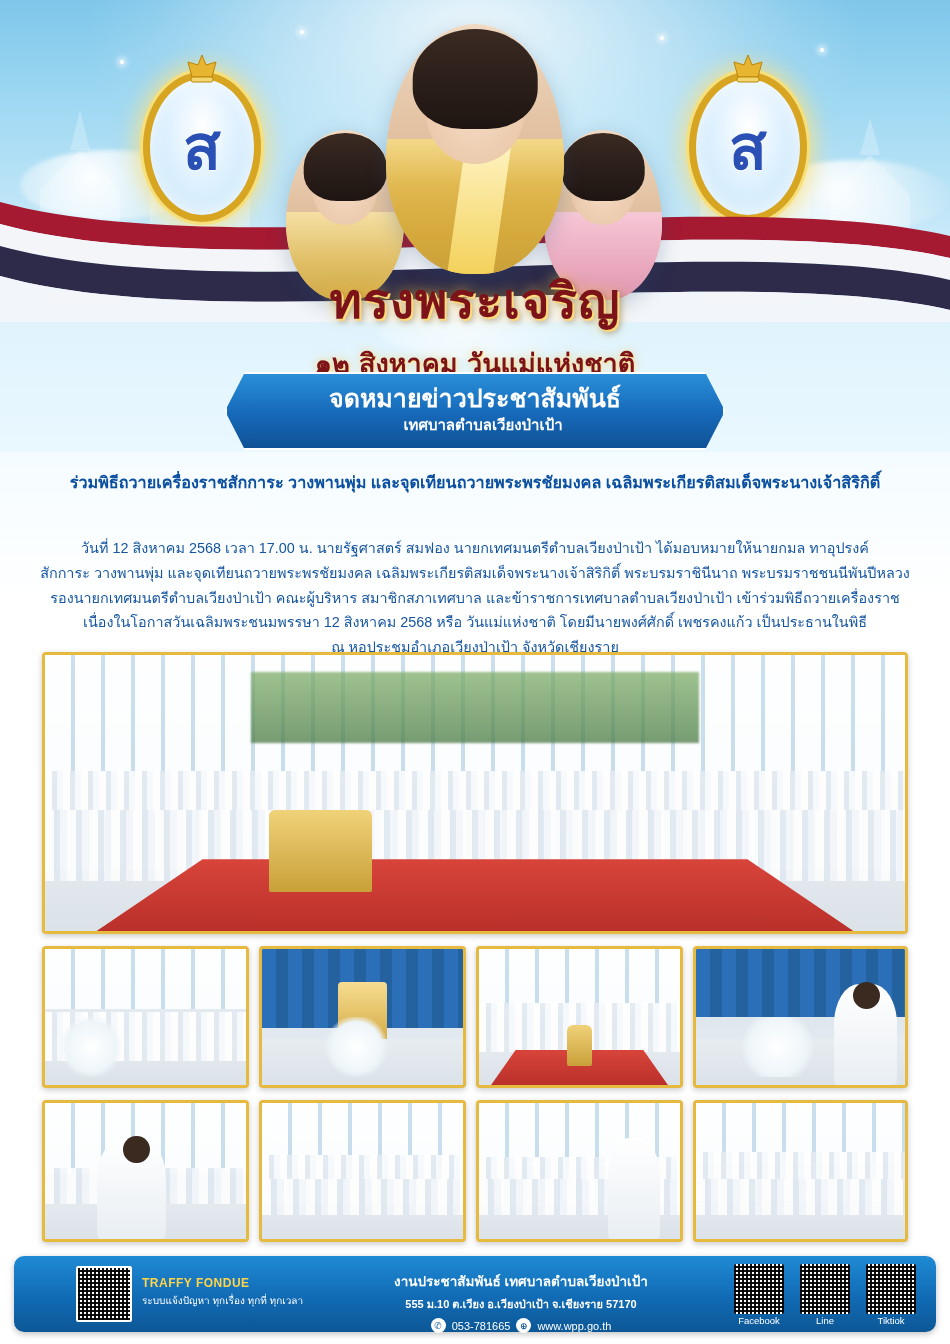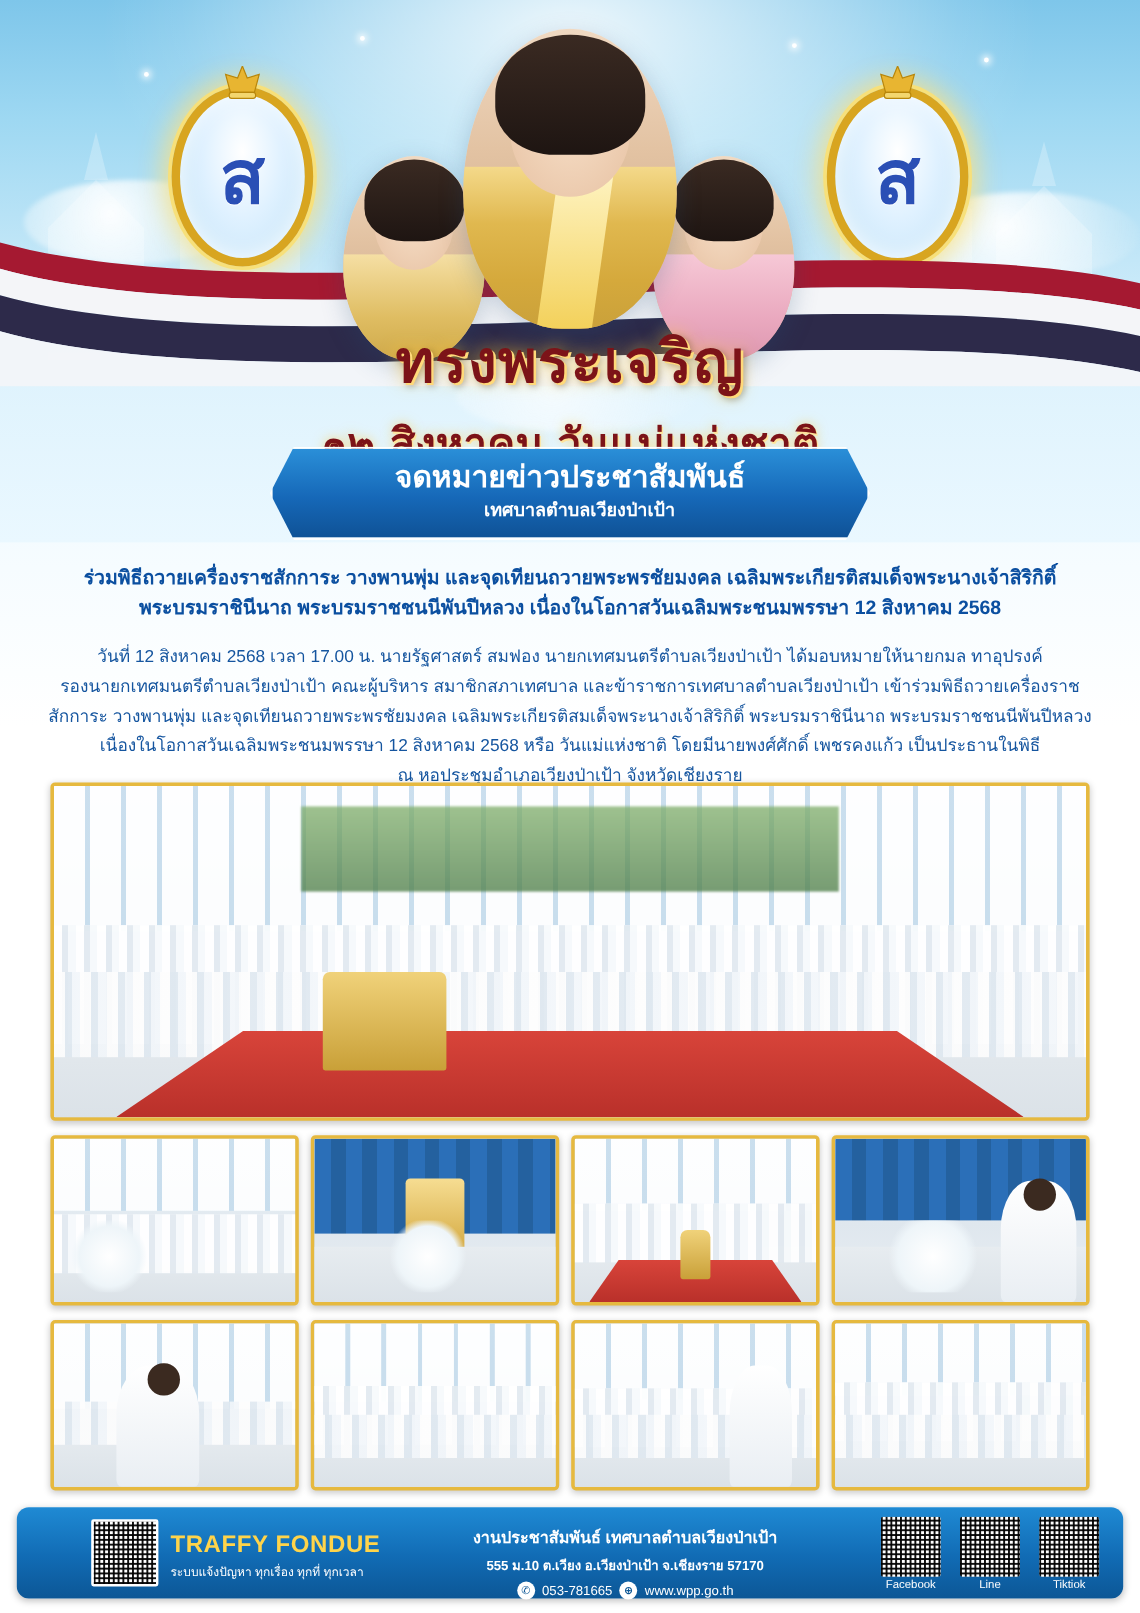--- a/index.html
+++ b/index.html
@@ -109,21 +109,21 @@
     text-align: center; z-index: 6;
   }
   .hero-title .t1 {
     font-size: 49px; font-weight: bold; letter-spacing: 1px;
     color: #7c1318;
     text-shadow: 2px 2px 0 #ffd97a, 0 0 14px rgba(255,200,60,.7), 3px 3px 6px rgba(0,0,0,.35);
     font-family: "DejaVu Sans", sans-serif;
   }
   .hero-title .t2 {
     margin-top: 2px;
-    font-size: 35px; font-weight: bold; color: #7c1318;
+    font-size: 27px; font-weight: bold; color: #7c1318;
     text-shadow: 1px 1px 0 #ffe49a, 0 0 10px rgba(255,200,60,.6);
     font-family: "DejaVu Sans", sans-serif;
   }
 
   
   .blue-banner {
     position: absolute; left: 225px; top: 372px; width: 500px; height: 78px; z-index: 7;
   }
   .blue-banner .bb-shape {
     position: absolute; inset: 0;
@@ -249,21 +249,21 @@
     position: absolute; background: #fff; border-radius: 2px;
     background-image:
       repeating-linear-gradient(90deg, #111 0 2px, #fff 2px 4px),
       repeating-linear-gradient(0deg, #111 0 2px, #fff 2px 4px);
     background-size: 4px 4px, 4px 4px;
     background-blend-mode: multiply;
     border: 2px solid #fff;
   }
   .qr-traffy { left: 62px; top: 10px; width: 56px; height: 56px; }
   .traffy-txt { position: absolute; left: 128px; top: 20px; text-align: left; }
-  .traffy-txt .tt1 { font-size: 20px; font-weight: bold; color: #ffd44a; letter-spacing: .5px; }
+  .traffy-txt .tt1 { font-size: 12px; font-weight: bold; color: #ffd44a; letter-spacing: .5px; }
   .traffy-txt .tt2 { font-size: 10px; color: #ffffff; margin-top: 3px; }
 
   .f-center { position: absolute; left: 352px; top: 14px; width: 310px; text-align: center; }
   .f-center .fc1 { font-size: 13.5px; font-weight: bold; }
   .f-center .fc2 { font-size: 11px; margin-top: 3px; font-weight: bold; }
   .f-row { display: flex; align-items: center; justify-content: center; gap: 6px; margin-top: 5px; font-size: 11px; }
   .circ {
     width: 15px; height: 15px; border-radius: 50%;
     background: #fff; color: #0c5796; font-size: 9px;
     display: inline-flex; align-items: center; justify-content: center;
@@ -366,27 +366,26 @@
       <div class="bb-shape"></div>
       <div class="bb-text">
         <div class="l1">จดหมายข่าวประชาสัมพันธ์</div>
         <div class="l2">เทศบาลตำบลเวียงป่าเป้า</div>
       </div>
     </div>
   </div>
 
   <div class="headline">
     <div>ร่วมพิธีถวายเครื่องราชสักการะ วางพานพุ่ม และจุดเทียนถวายพระพรชัยมงคล เฉลิมพระเกียรติสมเด็จพระนางเจ้าสิริกิติ์</div>
-    <div>พระบรมราชินีนาถ พระบรมราชชนนีพันปีหลวง เนื่องในโอกาสวันเฉลิมพระชนมพรรษา 12 สิงหาคม 2568</div>
   </div>
 
   <div class="body-text">
     <div>วันที่ 12 สิงหาคม 2568 เวลา 17.00 น. นายรัฐศาสตร์ สมฟอง นายกเทศมนตรีตำบลเวียงป่าเป้า ได้มอบหมายให้นายกมล ทาอุปรงค์</div>
+    <div>สักการะ วางพานพุ่ม และจุดเทียนถวายพระพรชัยมงคล เฉลิมพระเกียรติสมเด็จพระนางเจ้าสิริกิติ์ พระบรมราชินีนาถ พระบรมราชชนนีพันปีหลวง</div>
     <div>รองนายกเทศมนตรีตำบลเวียงป่าเป้า คณะผู้บริหาร สมาชิกสภาเทศบาล และข้าราชการเทศบาลตำบลเวียงป่าเป้า เข้าร่วมพิธีถวายเครื่องราช</div>
-    <div>สักการะ วางพานพุ่ม และจุดเทียนถวายพระพรชัยมงคล เฉลิมพระเกียรติสมเด็จพระนางเจ้าสิริกิติ์ พระบรมราชินีนาถ พระบรมราชชนนีพันปีหลวง</div>
     <div>เนื่องในโอกาสวันเฉลิมพระชนมพรรษา 12 สิงหาคม 2568 หรือ วันแม่แห่งชาติ โดยมีนายพงศ์ศักดิ์ เพชรคงแก้ว เป็นประธานในพิธี</div>
     <div>ณ หอประชุมอำเภอเวียงป่าเป้า จังหวัดเชียงราย</div>
   </div>
 
   <div class="photo photo-main">
     <div class="ph-inner ph-hall">
       <div class="window-wall"></div>
       <div class="green-out"></div>
       <div class="ph-floor"></div>
       <div class="crowd"></div>

